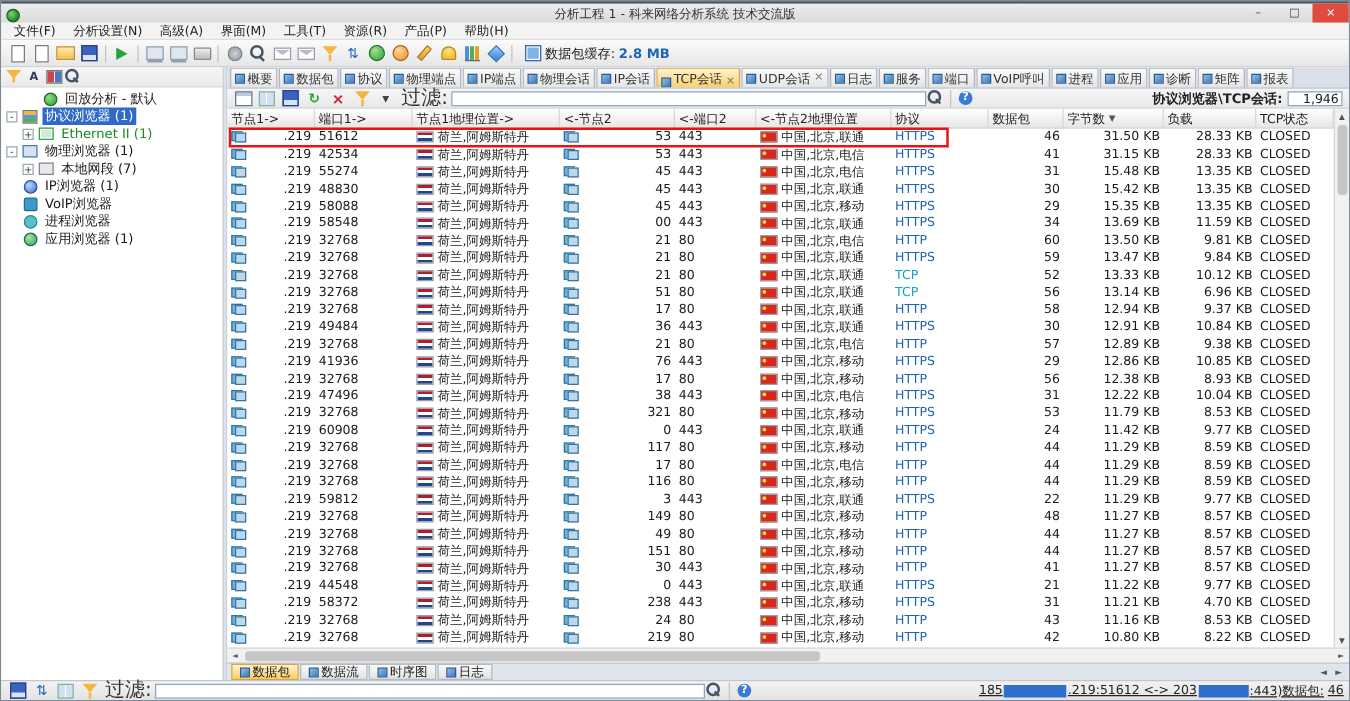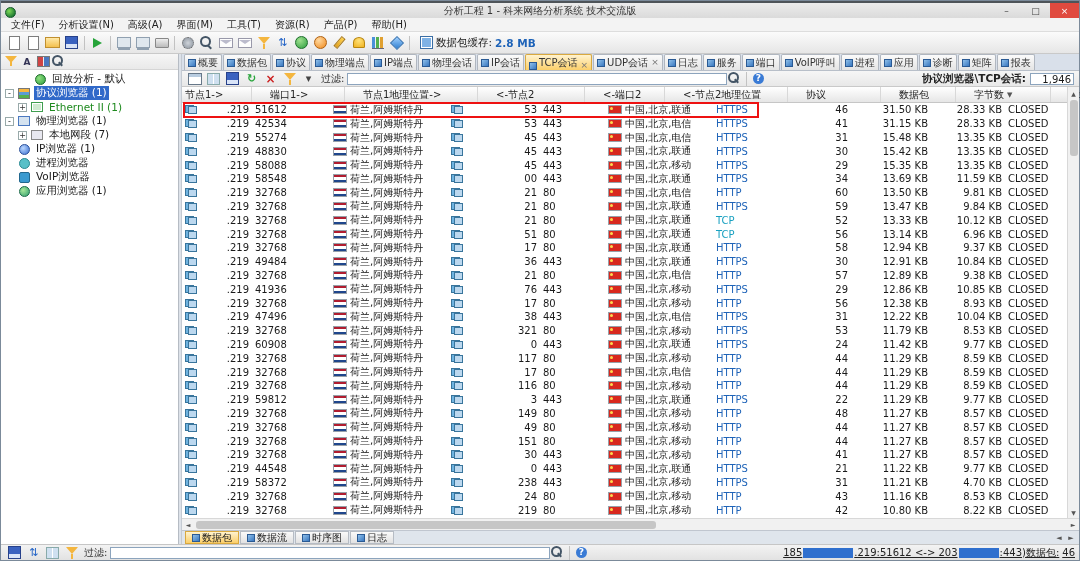--- a/index.html
+++ b/index.html
@@ -79,30 +79,30 @@
   .splitter{width:3px;background:#dde2e9;border-right:1px solid #c4cad2;flex:0 0 auto;}
   
   .main{flex:1;display:flex;flex-direction:column;min-width:0;position:relative;background:#fff;}
   .viewtabs{height:17px;background:#d9e0ea;display:flex;align-items:flex-end;padding-left:2px;border-bottom:1px solid #b8bfc9;overflow:hidden;flex:0 0 auto;}
   .vtab{display:flex;align-items:center;height:16px;padding:0 3px;margin-right:1px;background:linear-gradient(#fbfbfb,#e4e4e4);border:1px solid #b0b6bf;border-bottom:none;font-size:10px;color:#333;border-radius:2px 2px 0 0;white-space:nowrap;flex:0 0 auto;}
   .vtab.active{background:linear-gradient(#fff3cf,#fbcf6a);border-color:#d9a93f;align-items:flex-end;}
   .tabicon{width:8px;height:8px;margin-right:2px;background:linear-gradient(135deg,#8fc0ea,#3a78c0);border:1px solid #2a5a94;flex:0 0 auto;}
   .tabclose{margin-left:3px;color:#777;font-size:9px;line-height:9px;}
   
   .sess-toolbar{height:16px;background:linear-gradient(#f6f6f6,#e8e8e8);border-bottom:1px solid #c9c9c9;display:flex;align-items:center;padding:0 3px;flex:0 0 auto;}
-  .flt-label{margin:12px 3px;font-size:10px;color:#333;}
+  .flt-label{margin:12px 3px;font-size:16px;color:#333;}
   .flt-input{height:12px;border:1px solid #8ca4bd;background:#fff;font-size:10px;padding:0 2px;}
   .w-main{width:380px;}
   .w-bottom{width:440px;}
   .context-label{margin-left:auto;font-weight:bold;font-size:10.5px;color:#222;}
   .count-box{width:44px;height:12px;border:1px solid #8ca4bd;background:#fff;text-align:right;padding:0 2px;margin:0 2px 0 4px;line-height:11px;font-size:10px;}
   
   .table-wrap{flex:1;display:flex;min-height:0;}
   .table-col{flex:1;display:flex;flex-direction:column;min-width:0;}
-  .thead{height:16px;display:flex;background:linear-gradient(#fff,#e6e6e6);border-bottom:1px solid #c6c6c6;flex:0 0 auto;font-size:10px;color:#222;gap:15px;}
+  .thead{height:16px;display:flex;background:linear-gradient(#fff,#e6e6e6);border-bottom:1px solid #c6c6c6;flex:0 0 auto;font-size:10px;color:#222;}
   .hcell{display:flex;align-items:center;padding:0 3px;border-right:1px solid #d8d8d8;overflow:hidden;white-space:nowrap;flex-shrink:0;}
   .sortarrow{font-size:7px;margin-left:3px;color:#555;}
   .tbody{flex:1;overflow:hidden;background:#fff;}
   .trow{display:flex;height:13.8px;align-items:center;background:#fff;}
   .cell{padding:0 3px;overflow:hidden;white-space:nowrap;display:flex;align-items:center;height:100%;font-size:10px;flex-shrink:0;}
   .num{justify-content:flex-end;}
   .c-node1{width:70px;}.c-port1{width:78px;}.c-geo1{width:118px;}.c-node2{width:92px;}.c-port2{width:65px;}
   .c-geo2{width:108px;}.c-proto{width:78px;}.c-pkts{width:60px;}.c-bytes{width:80px;}.c-load{width:74px;}.c-state{flex:1;min-width:0;}
   .clip{margin-left:auto;}
   .sess-icon{width:12px;height:9px;position:relative;flex:0 0 auto;}
@@ -232,27 +232,27 @@
             <span class="ni ni-segment"></span>
             <span class="tree-label">本地网段 (7)</span>
           </div>
           <div class="tree-row" style="padding-left: 4px;">
             <span class="exp-sp"></span>
             <span class="ni ni-ip"></span>
             <span class="tree-label">IP浏览器 (1)</span>
           </div>
           <div class="tree-row" style="padding-left: 4px;">
             <span class="exp-sp"></span>
+            <span class="ni ni-voip"></span>
+            <span class="tree-label">VoIP浏览器</span>
+          </div>
+          <div class="tree-row" style="padding-left: 4px;">
+            <span class="exp-sp"></span>
             <span class="ni ni-process"></span>
             <span class="tree-label">进程浏览器</span>
-          </div>
-          <div class="tree-row" style="padding-left: 4px;">
-            <span class="exp-sp"></span>
-            <span class="ni ni-voip"></span>
-            <span class="tree-label">VoIP浏览器</span>
           </div>
           <div class="tree-row" style="padding-left: 4px;">
             <span class="exp-sp"></span>
             <span class="ni ni-app"></span>
             <span class="tree-label">应用浏览器 (1)</span>
           </div>
         </div>
     </div>
 
     <div class="splitter"></div>

